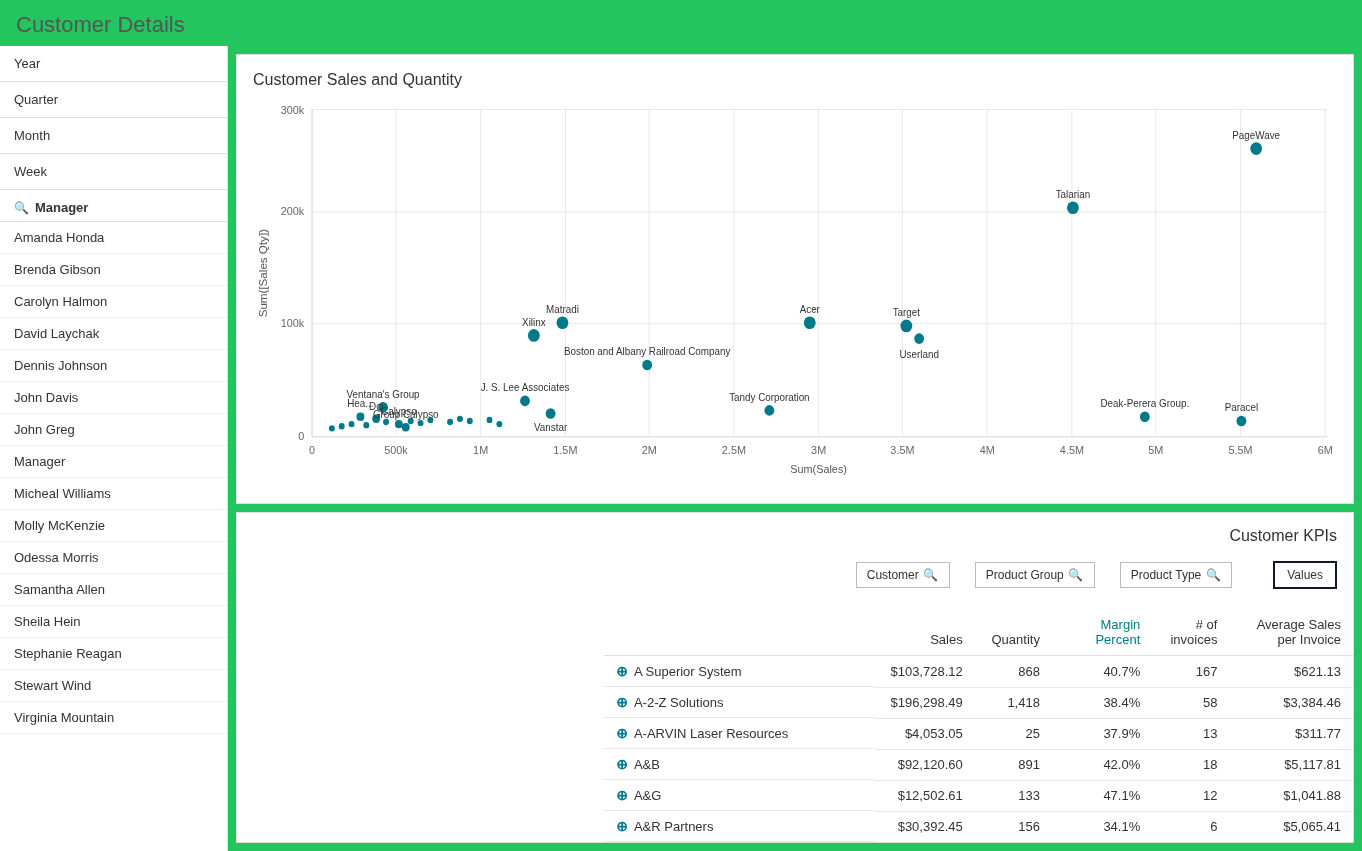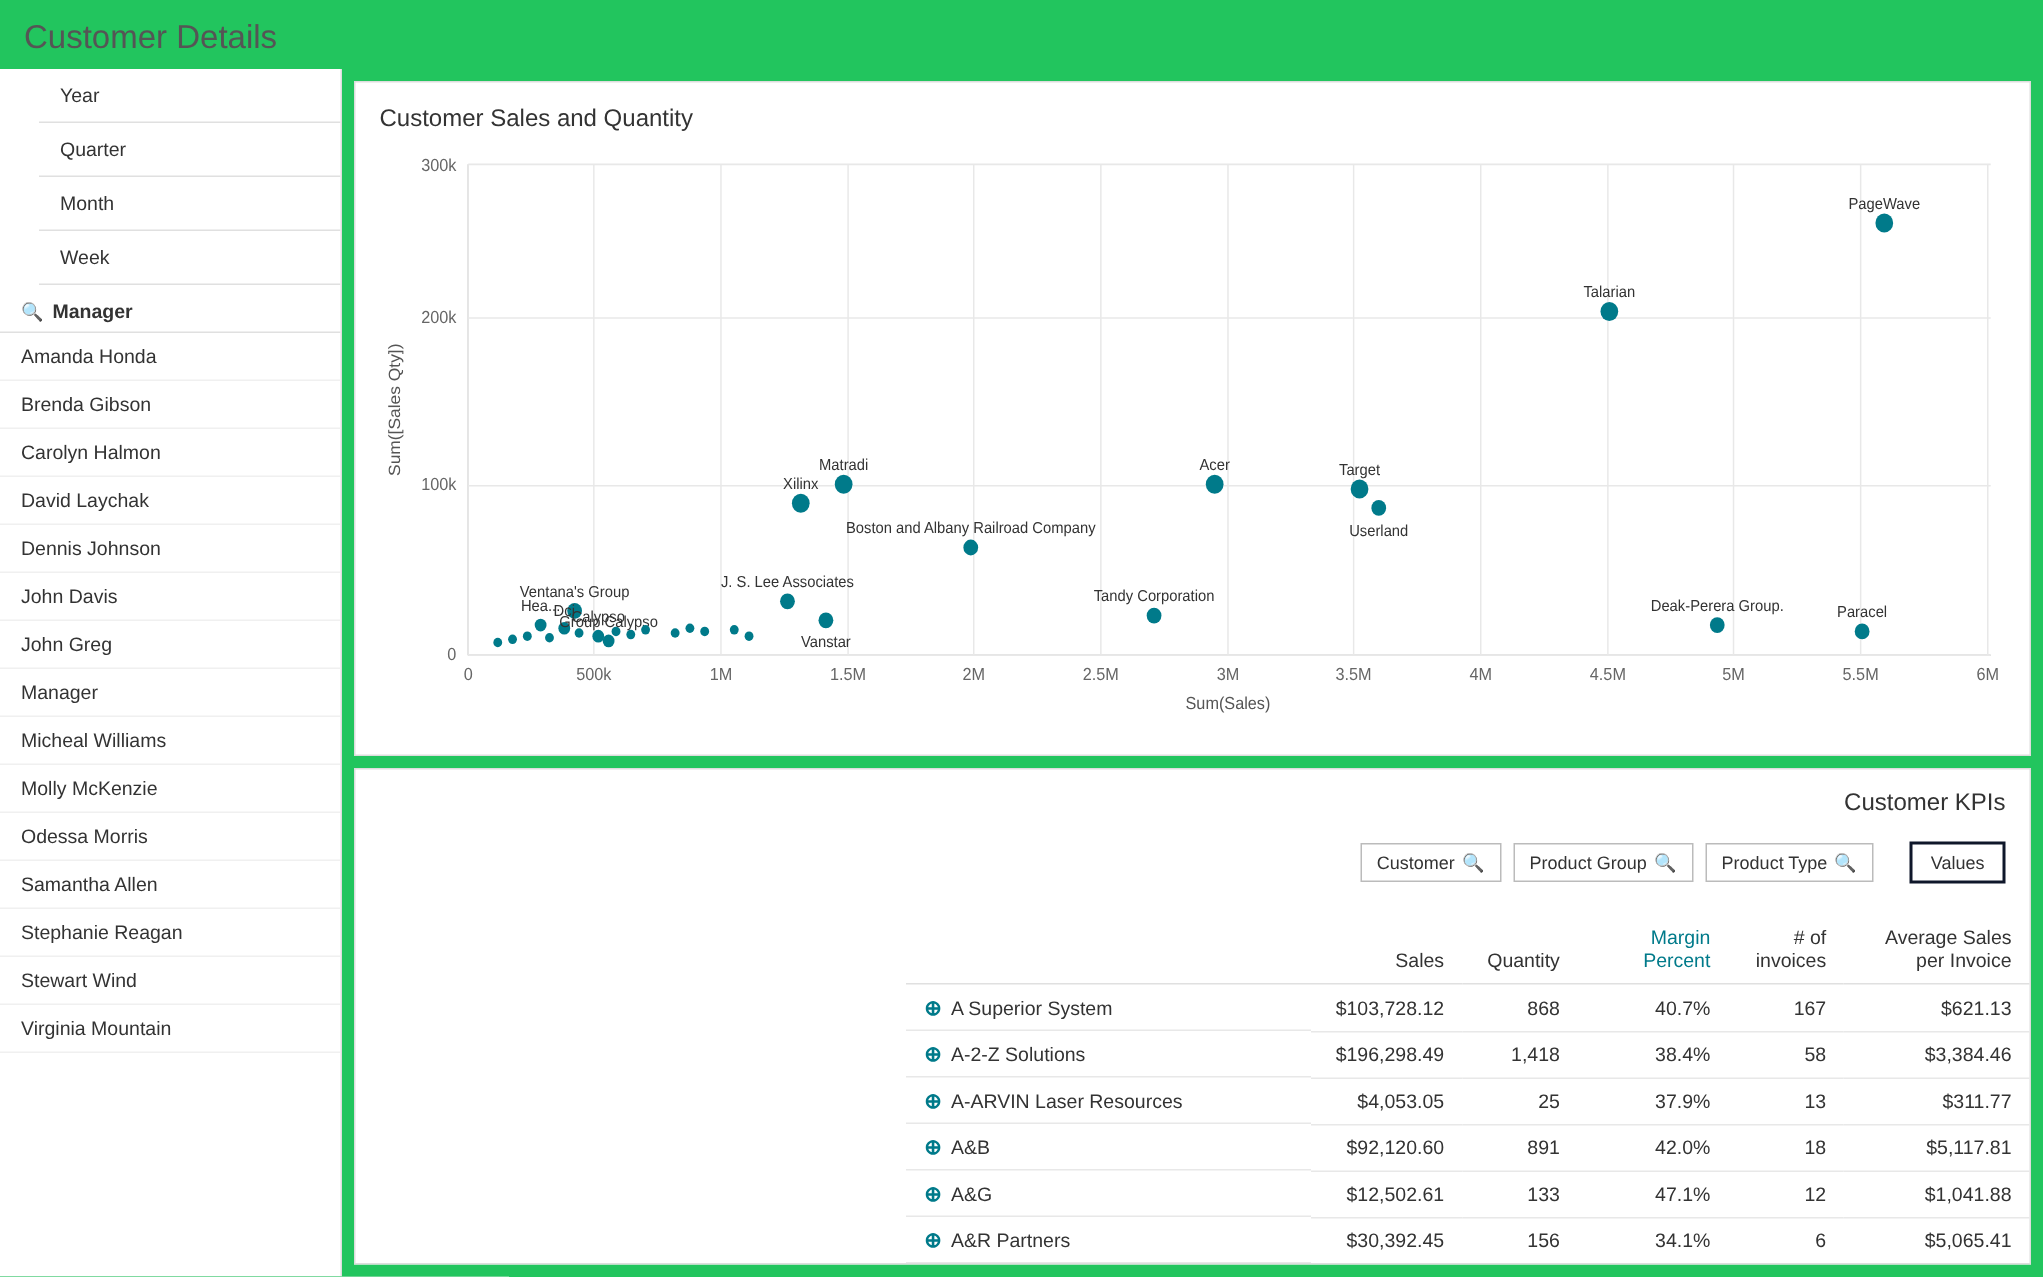--- a/index.html
+++ b/index.html
@@ -3,21 +3,21 @@
   <meta charset="utf-8">
   <style>
     * { box-sizing: border-box; margin: 0; padding: 0; }
     body { font-family: Arial, sans-serif; background: #f0f0f0; color: #333; font-size: 13px; }
     .app-container { display: flex; flex-direction: column; height: 851px; width: 1362px; background: #22c55e; }
     .page-title { font-size: 22px; font-weight: 300; color: #555; padding: 12px 16px 8px 16px; }
     .main-layout { display: flex; flex: 1; overflow: hidden; }
     
     
     .sidebar { width: 228px; background: #fff; border-right: 1px solid #ddd; display: flex; flex-direction: column; overflow: hidden; }
-    .filter-item { padding: 10px 14px; border-bottom: 1px solid #e0e0e0; font-size: 13px; color: #333; cursor: pointer; margin-left: 26px; }
+    .filter-item { padding: 10px 14px; border-bottom: 1px solid #e0e0e0; font-size: 13px; color: #333; cursor: pointer; }
     .manager-section { padding: 10px 14px 6px 14px; font-size: 13px; font-weight: bold; color: #333; display: flex; align-items: center; gap: 6px; border-bottom: 1px solid #e0e0e0; }
     .manager-section .search-icon { color: #777; font-size: 12px; }
     .manager-list { flex: 1; overflow-y: auto; }
     .manager-list::-webkit-scrollbar { width: 6px; }
     .manager-list::-webkit-scrollbar-thumb { background: #ccc; border-radius: 3px; }
     .manager-item { padding: 8px 14px; font-size: 13px; color: #333; border-bottom: 1px solid #f0f0f0; cursor: pointer; }
 
     
     .content-area { flex: 1; display: flex; flex-direction: column; overflow: hidden; padding: 0; }
 
@@ -25,21 +25,21 @@
     .chart-panel { background: #fff; margin: 8px 8px 4px 8px; padding: 16px; border: 1px solid #ddd; flex: 0 0 auto; height: 450px; position: relative; }
     .chart-title { font-size: 16px; font-weight: 400; color: #333; margin-bottom: 10px; }
     .chart-area { position: relative; width: 100%; height: 380px; }
     
     
     .chart-svg { width: 100%; height: 100%; }
 
     
     .kpi-panel { background: #fff; margin: 4px 8px 8px 8px; border: 1px solid #ddd; flex: 1; overflow: hidden; display: flex; flex-direction: column; align-items: flex-end; }
     .kpi-title { font-size: 16px; font-weight: 400; color: #333; padding: 14px 16px 10px 16px; }
-    .kpi-filters { display: flex; align-items: center; padding: 6px 16px 10px 16px; gap: 8px; }
+    .kpi-filters { display: flex; align-items: center; padding: 6px 16px 10px 16px; gap: 25px; }
     .filter-btn { border: 1px solid #bbb; background: #fff; padding: 5px 10px; font-size: 12px; cursor: pointer; display: flex; align-items: center; gap: 5px; color: #333; }
     .values-btn { border: 2px solid #0f172a; background: #fff; padding: 5px 12px; font-size: 12px; cursor: pointer; color: #333; margin-left: 16px; }
     .kpi-table-container { overflow-y: auto; flex: 1; }
     .kpi-table { width: 100%; border-collapse: collapse; font-size: 13px; }
     .kpi-table thead tr th { padding: 8px 12px; text-align: right; font-weight: 400; color: #333; border-bottom: 1px solid #e0e0e0; vertical-align: bottom; }
     .kpi-table thead tr th.customer-col { text-align: left; }
     .kpi-table thead tr th.margin-col { color: #007a8a; }
     .kpi-table tbody tr td { padding: 7px 12px; border-bottom: 1px solid #e8e8e8; text-align: right; }
     .kpi-table tbody tr td.customer-col { text-align: left; display: flex; align-items: center; gap: 6px; }
     .plus-icon { color: #007a8a; font-weight: bold; cursor: pointer; font-size: 14px; }
@@ -68,20 +68,21 @@
         <div class="manager-item">Carolyn Halmon</div>
         <div class="manager-item">David Laychak</div>
         <div class="manager-item">Dennis Johnson</div>
         <div class="manager-item">John Davis</div>
         <div class="manager-item">John Greg</div>
         <div class="manager-item">Manager</div>
         <div class="manager-item">Micheal Williams</div>
         <div class="manager-item">Molly McKenzie</div>
         <div class="manager-item">Odessa Morris</div>
         <div class="manager-item">Samantha Allen</div>
+        <div class="manager-item">Sheila Hein</div>
         <div class="manager-item">Stephanie Reagan</div>
         <div class="manager-item">Stewart Wind</div>
         <div class="manager-item">Virginia Mountain</div>
       </div>
     </div>
 
     <div class="content-area">
 
       <div class="chart-panel">
         <div class="chart-title">Customer Sales and Quantity</div>

